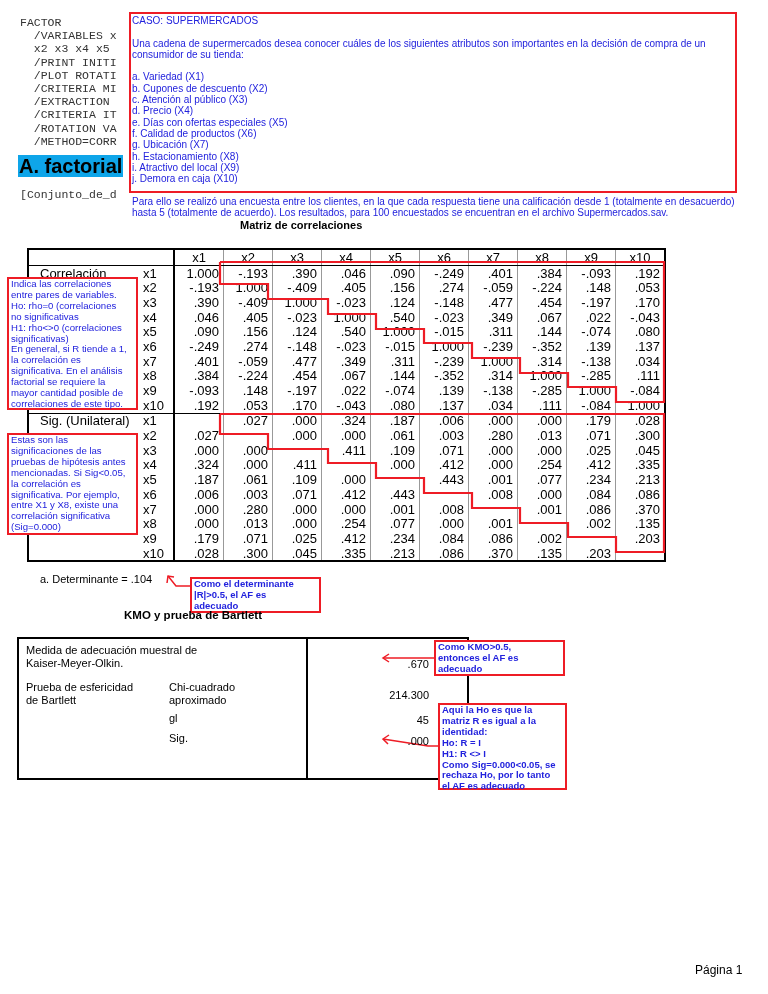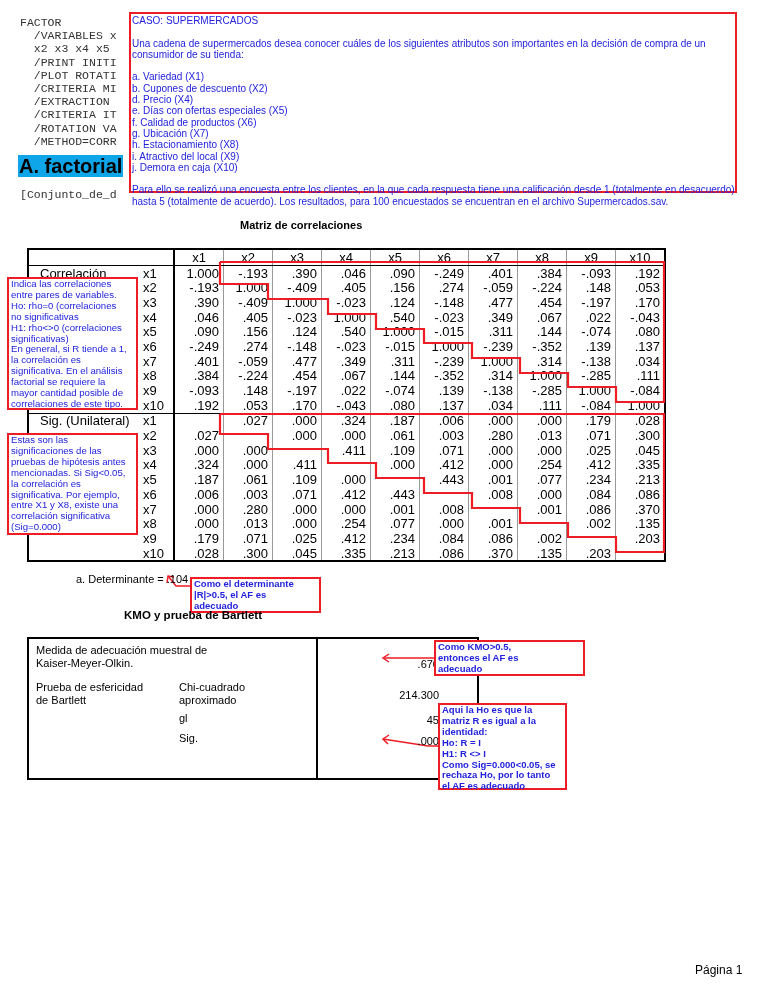--- a/index.html
+++ b/index.html
@@ -18,23 +18,23 @@
   table.corr td { height:14.7px; padding:0 4px; line-height:13px; white-space:nowrap; }
   table.corr td.num { text-align:right; width:40px; border-left:1px solid #999; }
   table.corr td.num.first { border-left:2px solid #000; }
   table.corr tr.hdr td { text-align:center; border-bottom:1px solid #000; }
   table.corr td.lbl { width:99px; padding-left:11px; }
   table.corr td.var { width:26px; padding-left:0; }
   table.corr tr.sig-start td { border-top:1px solid #000; }
   table.corr { border:2px solid #000; }
   .note { border:2px solid #ee1c25; background:#fff; color:#2222dd; font-size:9.6px; line-height:10.9px; box-sizing:border-box; padding:0 2px; }
   .note.bold { font-weight:bold; font-size:9.5px; }
-  .det { left:40px; top:573px; font-size:11px;margin-left:36px; }
+  .det { left:40px; top:573px; font-size:11px; }
   .kmo-title { left:124px; top:609px; font-size:11.5px; font-weight:bold; }
-  .kmo { left:27px; top:637px; width:452px; height:143px; border:2px solid #000; box-sizing:border-box; font-size:11px; }
+  .kmo { left:17px; top:637px; width:452px; height:143px; border:2px solid #000; box-sizing:border-box; font-size:11px; }
   .kmo .divider { position:absolute; left:287px; top:0; bottom:0; border-left:2px solid #000; }
   .kmo .t { position:absolute; line-height:13px; }
   .kmo .v { position:absolute; right:38px; text-align:right; }
   .page-num { left:695px; top:963px; font-size:12px; }
   svg.overlay { position:absolute; left:0; top:0; }
 </style>
 </head>
 <body>
 
 <div class="abs syntax" id="syntax"><div>FACTOR</div><div>  /VARIABLES x</div><div>  x2 x3 x4 x5</div><div>  /PRINT INITI</div><div>  /PLOT ROTATI</div><div>  /CRITERIA MI</div><div>  /EXTRACTION</div><div>  /CRITERIA IT</div><div>  /ROTATION VA</div><div>  /METHOD=CORR</div></div>
@@ -43,20 +43,21 @@
 <div class="abs dataset">[Conjunto_de_d</div>
 
 <div class="abs case-box">
   <div>CASO: SUPERMERCADOS</div>
   <div>&nbsp;</div>
   <div>Una cadena de supermercados desea conocer cuáles de los siguientes atributos son importantes en la decisión de compra de un consumidor de su tienda:</div>
   <div>&nbsp;</div>
   <div id="attr-list">
       <div>a. Variedad (X1)</div>
       <div>b. Cupones de descuento (X2)</div>
+      <div>c. Atención al público (X3)</div>
       <div>d. Precio (X4)</div>
       <div>e. Días con ofertas especiales (X5)</div>
       <div>f. Calidad de productos (X6)</div>
       <div>g. Ubicación (X7)</div>
       <div>h. Estacionamiento (X8)</div>
       <div>i. Atractivo del local (X9)</div>
       <div>j. Demora en caja (X10)</div>
     </div>
   <div>&nbsp;</div>
   <div>Para ello se realizó una encuesta entre los clientes, en la que cada respuesta tiene una calificación desde 1 (totalmente en desacuerdo) hasta 5 (totalmente de acuerdo).  Los resultados, para 100 encuestados se encuentran en el archivo Supermercados.sav.</div>
@@ -427,21 +428,21 @@
     <div>Chi-cuadrado</div>
     <div>aproximado</div>
   </div>
   <div class="t v" style="top:50px;margin-left:9px;">214.300</div>
   <div class="t" style="left:150px; top:73px;">gl</div>
   <div class="t v" style="top:75px;">45</div>
   <div class="t" style="left:150px; top:93px;">Sig.</div>
   <div class="t v" style="top:96px;">.000</div>
 </div>
 
-<div class="abs note bold" id="note-kmo" style="left:434px; top:640px; width:151px; height:36px;">
+<div class="abs note bold" id="note-kmo" style="left:434px; top:640px; width:131px; height:36px;">
     <div>Como KMO&gt;0.5,</div>
     <div>entonces el AF es</div>
     <div>adecuado</div>
   </div>
 <div class="abs note bold" id="note-bart" style="left:438px; top:703px; width:129px; height:87px;">
     <div>Aqui la Ho es que la</div>
     <div>matriz R es igual a la</div>
     <div>identidad:</div>
     <div>Ho: R = I</div>
     <div>H1: R &lt;&gt; I</div>

